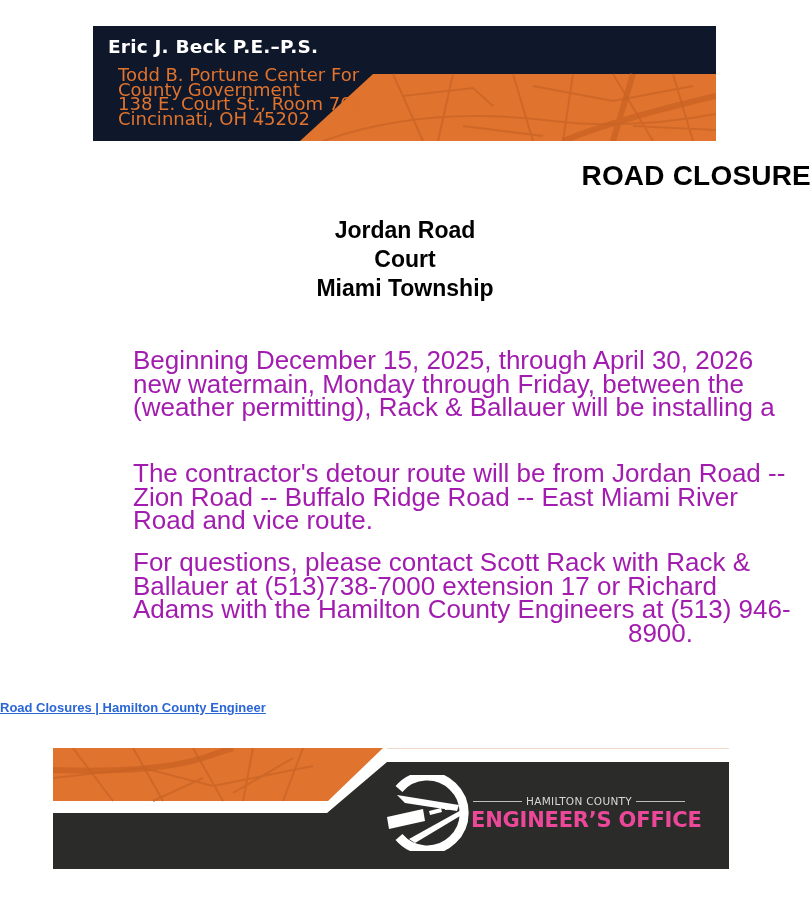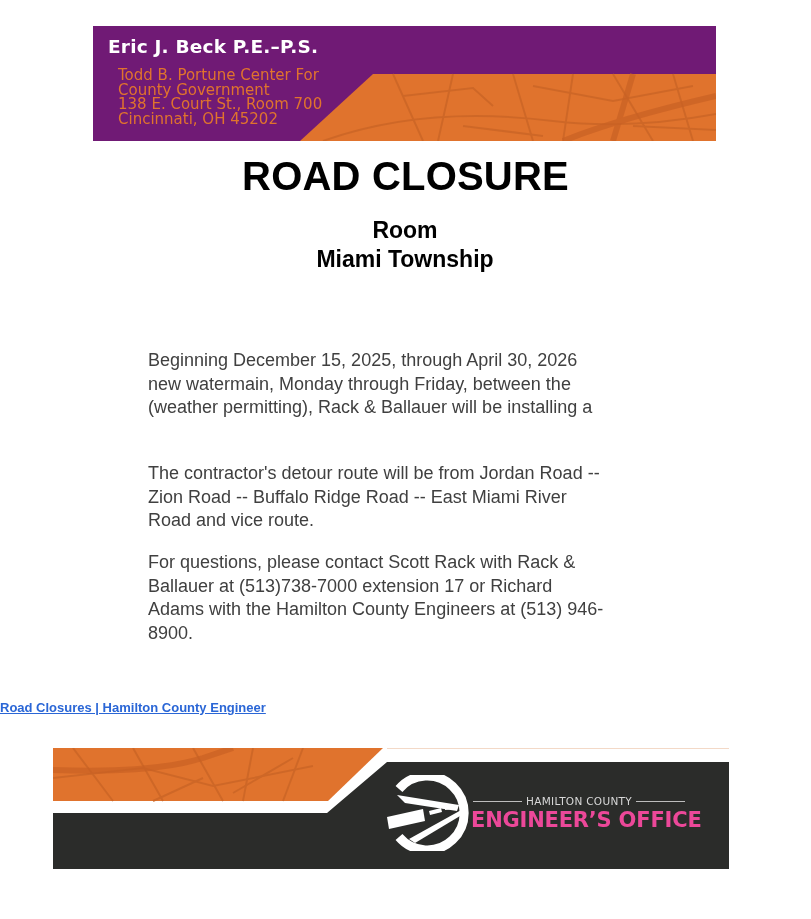--- a/index.html
+++ b/index.html
@@ -15,21 +15,21 @@
       font-family: "Liberation Sans", sans-serif;
       color: #000;
     }
     
     .header-banner {
       position: absolute;
       left: 93px;
       top: 26px;
       width: 623px;
       height: 115px;
-      background: #701a75;
+      background: #0f172a;
       overflow: hidden;
     }
     .header-banner svg.map-bg {
       position: absolute;
       left: 0; top: 0;
       width: 623px; height: 115px;
     }
     .header-name {
       position: absolute;
       left: 15px;
@@ -39,64 +39,63 @@
       font-size: 18.5px;
       letter-spacing: 0.2px;
       color: #ffffff;
       white-space: nowrap;
     }
     .header-address {
       position: absolute;
       left: 25px;
       top: 42px;
       font-family: "DejaVu Sans", sans-serif;
-      font-size: 15px;
+      font-size: 18px;
       line-height: 14.5px;
       color: #e0732d;
     }
     .header-address div { white-space: nowrap; }
 
     
     .title {
       position: absolute;
       left: 0;
       width: 811px;
       top: 150px;
-      text-align: center;
-      font-weight: bold;
-      font-size: 40px;
+      text-align: right;
+      font-weight: bold;
+      font-size: 28px;
       line-height: 52px;
       letter-spacing: 0.2px;
     }
     .subtitle {
       position: absolute;
       left: 130px;
       width: 550px;
       top: 216px;
       text-align: center;
       font-weight: bold;
       font-size: 23px;
       line-height: 29px;
     }
     .subtitle div { white-space: nowrap; }
 
     
     .body-text {
       position: absolute;
       left: 133px;
       width: 560px;
-      font-size: 18px;
+      font-size: 26px;
       line-height: 23.5px;
-      color: #404040;
-      margin-left: 15px;
+      color: #a21caf;
     }
     .body-text div { white-space: nowrap; }
     .p1 { top: 349px; }
     .p2 { top: 462px; }
-    .p3 { top: 551px; }
+    .p3 { top: 551px; text-align: right; }
 
     
     .link-row {
       position: absolute;
       left: 0;
       width: 811px;
       top: 698px;
       text-align: left;
     }
     .link-row a {
@@ -191,21 +190,22 @@
     <div>Todd B. Portune Center For</div>
     <div>County Government</div>
     <div>138 E. Court St., Room 700</div>
     <div>Cincinnati, OH 45202</div>
   </div>
 </div>
 
 <div class="title">ROAD CLOSURE</div>
 
 <div class="subtitle">
-  <div>Room</div>
+  <div>Jordan Road</div>
+  <div>Court</div>
   <div>Miami Township</div>
 </div>
 
 <div class="body-text p1">
   <div>Beginning December 15, 2025, through April 30, 2026</div>
   <div>new watermain, Monday through Friday, between the</div>
   <div>(weather permitting), Rack &amp; Ballauer will be installing a</div>
 </div>
 
 <div class="body-text p2">

